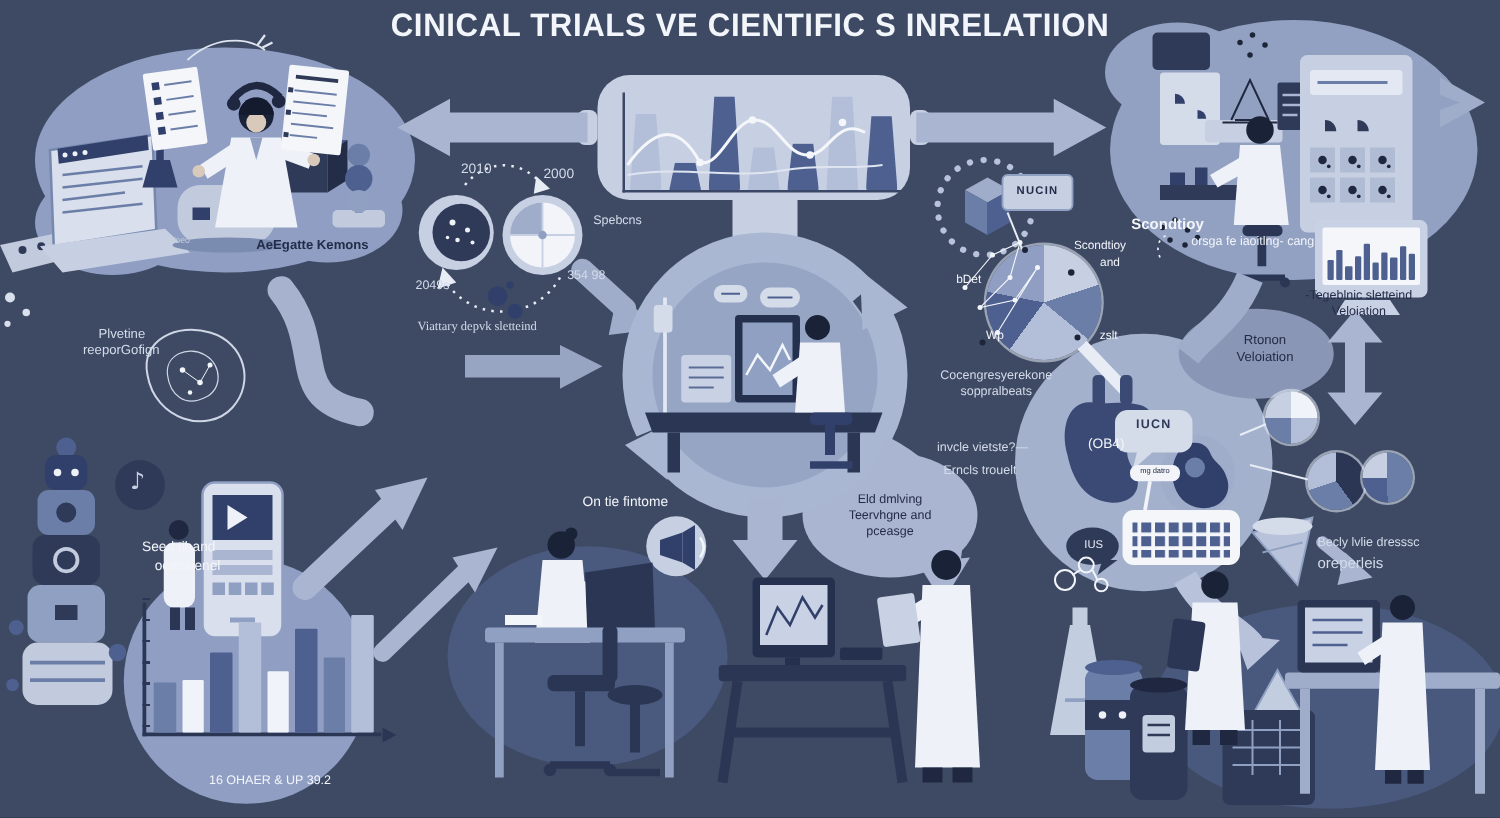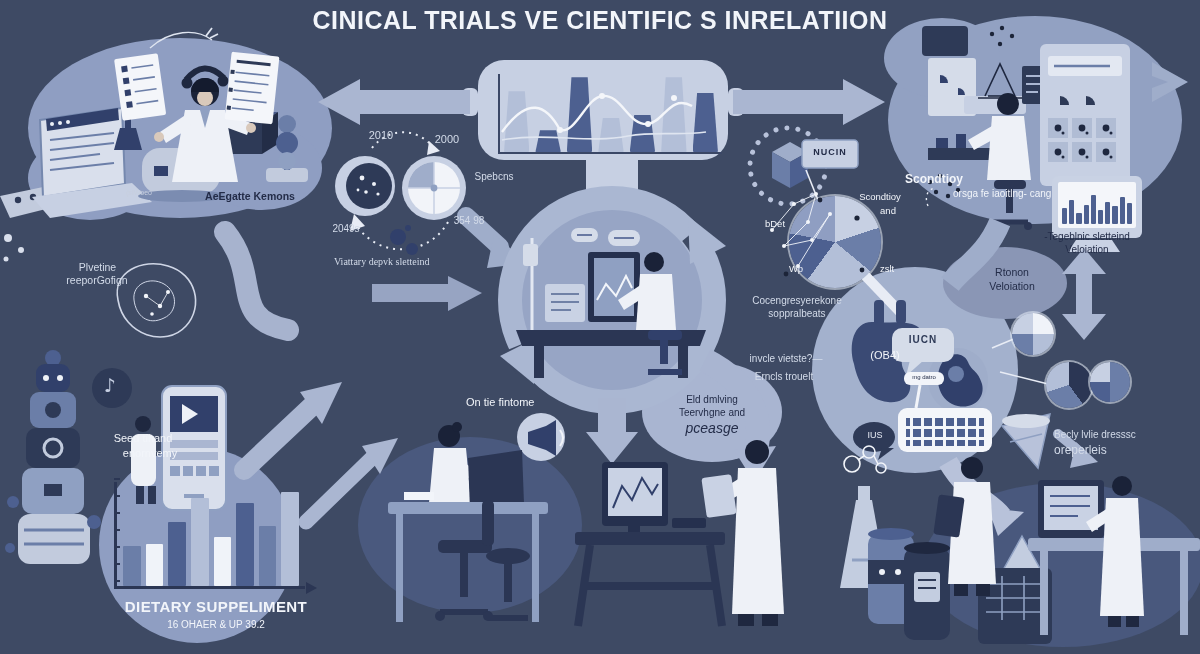--- a/index.html
+++ b/index.html
@@ -634,26 +634,25 @@
 <div class="lbl c" style="left:458px;top:171px;width:72px;font-size:10px;">Spebcns</div>
 <div class="lbl c" style="left:320px;top:223px;width:52px;font-size:10px;">2049s</div>
 <div class="lbl c" style="left:438px;top:215px;width:62px;font-size:10px;">354 98</div>
 
 <div class="lbl l" style="left:334px;top:256px;width:150px;font-size:10px;font-family:Liberation Serif, serif;">Viattary depvk sletteind</div>
 
 <div class="lbl l wh" style="left:466px;top:396px;width:130px;font-size:11px;">On tie fintome</div>
 
 <div class="lbl c dk" style="left:662px;top:394px;width:100px;font-size:10px;">Eld dmlving</div>
 <div class="lbl c dk" style="left:650px;top:407px;width:124px;font-size:10px;">Teervhgne and</div>
-<div class="lbl c dk" style="left:672px;top:420px;width:80px;font-size:14px;font-style:italic;">pceasge</div>
+<div class="lbl c dk" style="left:672px;top:420px;width:80px;font-size:10px;">pceasge</div>
 
 <div class="lbl c wh" style="left:82px;top:432px;width:122px;font-size:11px;">Seed tihand</div>
-<div class="lbl c wh" style="left:94px;top:447px;width:112px;font-size:11px;">enornvemy</div>
-
-<div class="lbl c b wh" style="left:108px;top:598px;width:216px;font-size:15px;letter-spacing:.4px;">DIETARY SUPPELIMENT</div>
+<div class="lbl c wh" style="left:94px;top:447px;width:112px;font-size:11px;">ocecaienel</div>
+
 <div class="lbl c wh" style="left:124px;top:619px;width:184px;font-size:10px;">16 OHAER &amp; UP 39.2</div>
 
 <div class="lbl c b dk" style="left:804px;top:147px;width:52px;font-size:9px;letter-spacing:1px;">NUCIN</div>
 <div class="lbl c wh" style="left:844px;top:191px;width:72px;font-size:9.5px;">Scondtioy</div>
 <div class="lbl c wh" style="left:866px;top:205px;width:44px;font-size:9.5px;">and</div>
 <div class="lbl c wh" style="left:754px;top:218px;width:42px;font-size:9.5px;">bDet</div>
 <div class="lbl c wh" style="left:780px;top:263px;width:32px;font-size:9.5px;">Wp</div>
 <div class="lbl c wh" style="left:866px;top:263px;width:42px;font-size:9.5px;">zslt</div>
 
 <div class="lbl l b wh" style="left:905px;top:172px;width:100px;font-size:12px;">Scondtioy</div>

